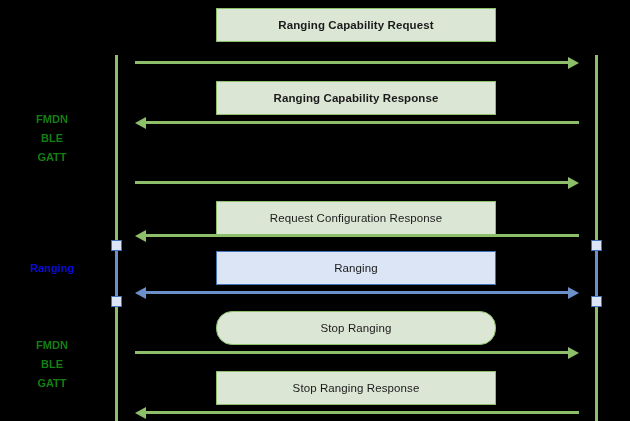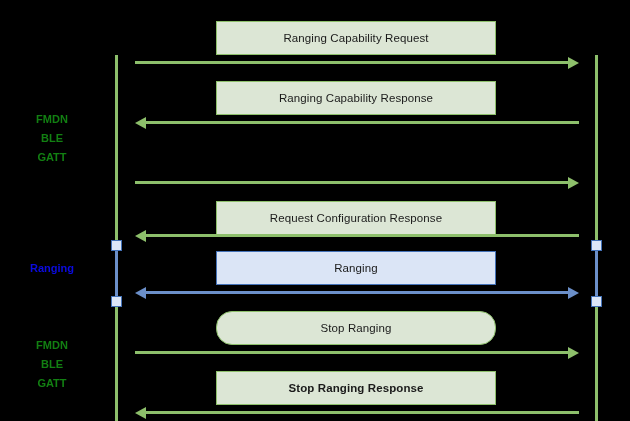--- a/index.html
+++ b/index.html
@@ -115,41 +115,41 @@
   <div class="activation-marker" style="left:591px; top:296px;"></div>
 
   <div class="side-label green-text" style="top:110px;">FMDN
 BLE
 GATT</div>
   <div class="side-label blue-text" style="top:259px;">Ranging</div>
   <div class="side-label green-text" style="top:336px;">FMDN
 BLE
 GATT</div>
 
-  <div class="msg-box green" style="top:21px;">Ranging Capability Request</div>
+  <div class="msg-box green" style="top:8px;font-weight:bold;">Ranging Capability Request</div>
   <div class="arrow-line green" style="left:135px; top:61px; width:434px;"></div>
   <div class="arrow-head right green" style="left:568px; top:56.5px;"></div>
 
-  <div class="msg-box green" style="top:81px;">Ranging Capability Response</div>
+  <div class="msg-box green" style="top:81px;font-weight:bold;">Ranging Capability Response</div>
   <div class="arrow-line green" style="left:146px; top:121px; width:433px;"></div>
   <div class="arrow-head left green" style="left:135px; top:116.5px;"></div>
 
   <div class="arrow-line green" style="left:135px; top:181px; width:434px;"></div>
   <div class="arrow-head right green" style="left:568px; top:176.5px;"></div>
 
   <div class="msg-box green" style="top:201px;">Request Configuration Response</div>
   <div class="arrow-line green" style="left:146px; top:234px; width:433px;"></div>
   <div class="arrow-head left green" style="left:135px; top:229.5px;"></div>
 
   <div class="msg-box blue" style="top:251px;">Ranging</div>
   <div class="arrow-line blue" style="left:146px; top:291px; width:422px;"></div>
   <div class="arrow-head left blue" style="left:135px; top:286.5px;"></div>
   <div class="arrow-head right blue" style="left:568px; top:286.5px;"></div>
 
   <div class="msg-box green" style="top:311px;border-radius:16px;">Stop Ranging</div>
   <div class="arrow-line green" style="left:135px; top:351px; width:434px;"></div>
   <div class="arrow-head right green" style="left:568px; top:346.5px;"></div>
 
-  <div class="msg-box green" style="top:371px;font-weight:bold;">Stop Ranging Response</div>
+  <div class="msg-box green" style="top:371px;">Stop Ranging Response</div>
   <div class="arrow-line green" style="left:146px; top:411px; width:433px;"></div>
   <div class="arrow-head left green" style="left:135px; top:406.5px;"></div>
 
 </div>
 
 </body></html>

